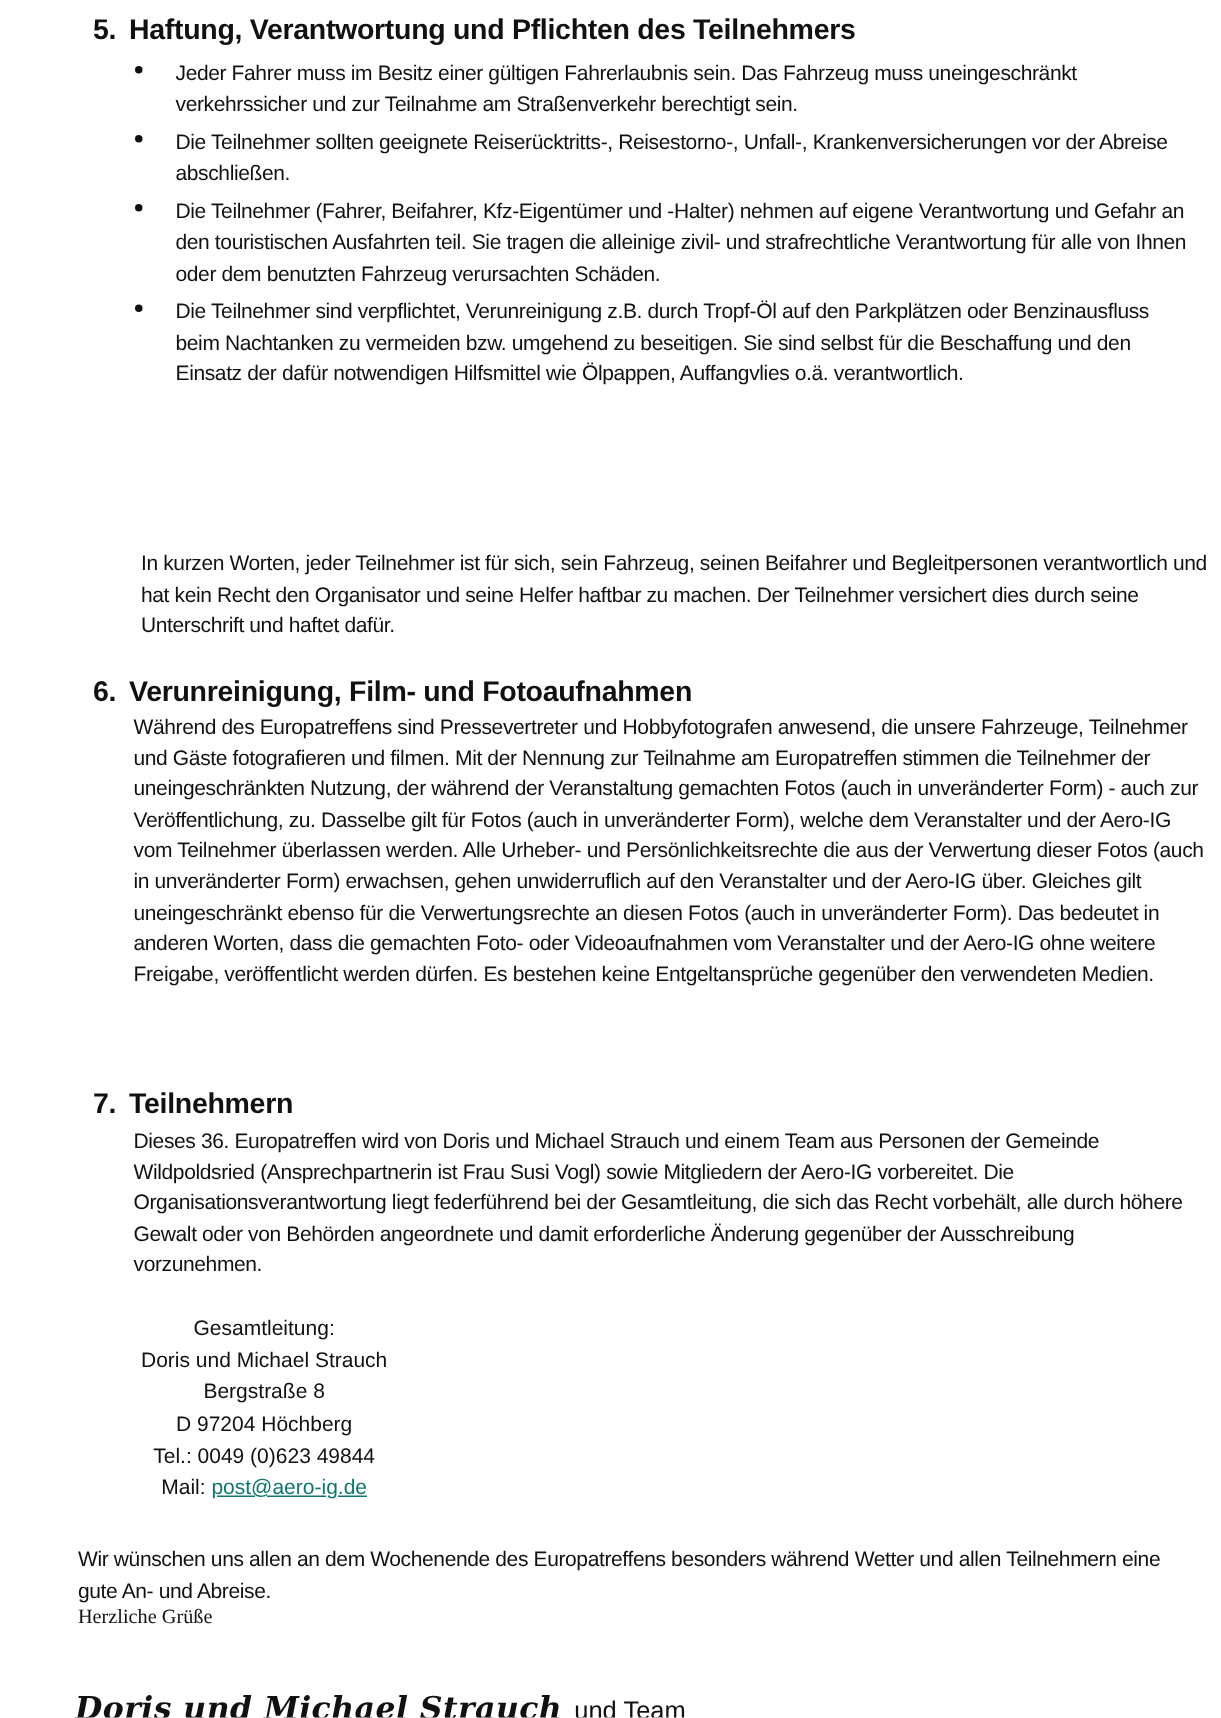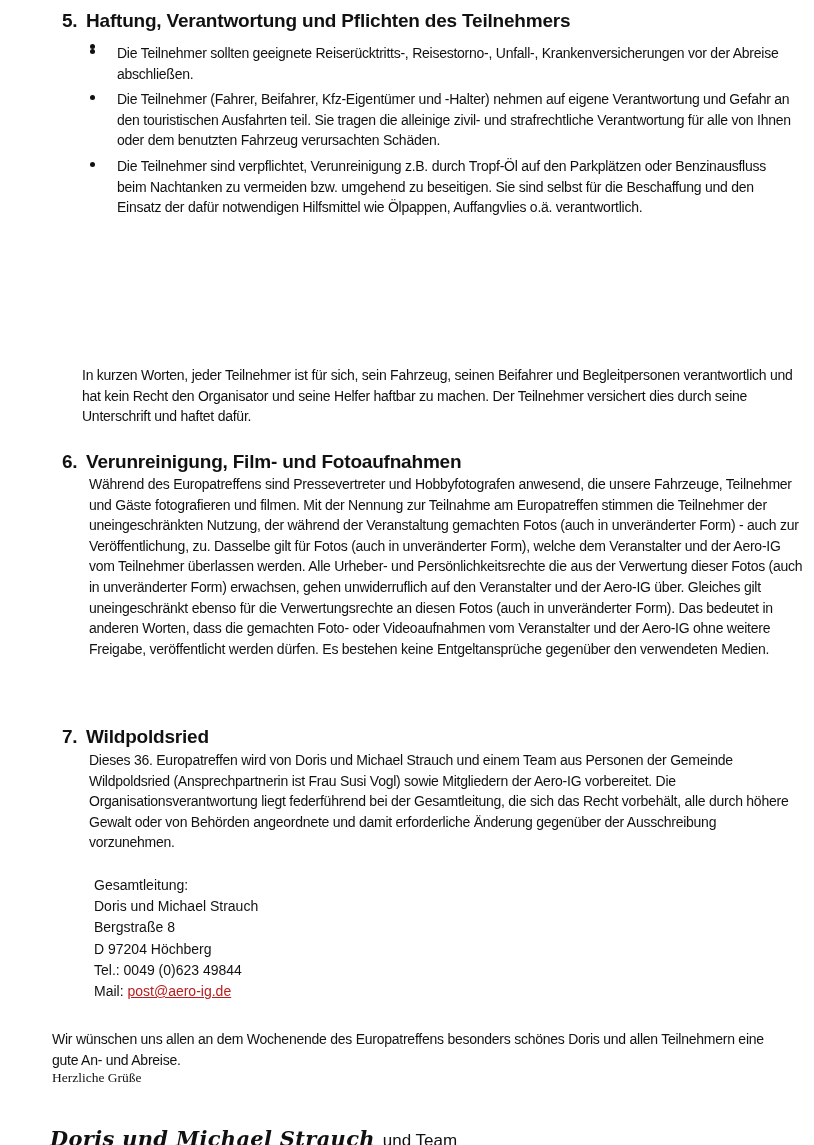--- a/index.html
+++ b/index.html
@@ -22,23 +22,23 @@
       margin-bottom: 5px; letter-spacing: -0.25px;
     }
     .bullets li .dot {
       position: absolute; left: 0; top: 6px; width: 5px; height: 5px;
       background: #111; border-radius: 50%;
     }
     .para {
       position: absolute; font-size: 14px; line-height: 20.6px; margin: 0;
       letter-spacing: -0.25px;
     }
-    .addr { position: absolute; left: 94px; font-size: 14px; line-height: 21.2px; }
+    .addr { position: absolute; left: 94px; font-size: 14px; line-height: 21.2px; text-align: center; }
     .addr div { white-space: nowrap; }
-    .mail-link { color: #b91c1c; text-decoration: underline; }
+    .mail-link { color: #0f766e; text-decoration: underline; }
     .closing { position: absolute; left: 52px; width: 740px; font-size: 14px; line-height: 20.6px; letter-spacing: -0.25px; }
     .greeting { position: absolute; left: 52px; top: 1070px; font-size: 13.5px; font-family: Liberation Serif, serif; }
     .signature {
       position: absolute; left: 50px; top: 1105px; white-space: nowrap; margin-top: 21px;
     }
     .signature .script {
       font-family: "DejaVu Serif", serif; font-style: italic; font-weight: bold;
       font-size: 21px; letter-spacing: 0.3px;
     }
     .signature .team { font-family: "Liberation Sans", sans-serif; font-size: 17px; margin-left: 8px; }
@@ -47,52 +47,52 @@
 <body>
 
 <div class="page">
 
   <div class="heading" style="top:9px;">
     <span class="num">5.</span>
     <span class="txt">Haftung, Verantwortung und Pflichten des Teilnehmers</span>
   </div>
 
   <ul class="bullets" style="top:38px;">
-    <li><span class="dot"></span></li>
+    <li><span class="dot"></span><span>Jeder Fahrer muss im Besitz einer gültigen Fahrerlaubnis sein. Das Fahrzeug muss uneingeschränkt verkehrssicher und zur Teilnahme am Straßenverkehr berechtigt sein.</span></li>
     <li><span class="dot"></span><span>Die Teilnehmer sollten geeignete Reiserücktritts-, Reisestorno-, Unfall-, Krankenversicherungen vor der Abreise abschließen.</span></li>
     <li><span class="dot"></span><span>Die Teilnehmer (Fahrer, Beifahrer, Kfz-Eigentümer und -Halter) nehmen auf eigene Verantwortung und Gefahr an den touristischen Ausfahrten teil. Sie tragen die alleinige zivil- und strafrechtliche Verantwortung für alle von Ihnen oder dem benutzten Fahrzeug verursachten Schäden.</span></li>
     <li><span class="dot"></span><span>Die Teilnehmer sind verpflichtet, Verunreinigung z.B. durch Tropf-Öl auf den Parkplätzen oder Benzinausfluss beim Nachtanken zu vermeiden bzw. umgehend zu beseitigen. Sie sind selbst für die Beschaffung und den Einsatz der dafür notwendigen Hilfsmittel wie Ölpappen, Auffangvlies o.ä. verantwortlich.</span></li>
   </ul>
 
-  <p class="para" style="left:82px; top:365px; width:712px;">In kurzen Worten, jeder Teilnehmer ist für sich, sein Fahrzeug, seinen Beifahrer und Begleitpersonen verantwortlich und hat kein Recht den Organisator und seine Helfer haftbar zu machen. Der Teilnehmer versichert dies durch seine Unterschrift und haftet dafür.</p>
+  <p class="para" style="left:94px; top:365px; width:712px;">In kurzen Worten, jeder Teilnehmer ist für sich, sein Fahrzeug, seinen Beifahrer und Begleitpersonen verantwortlich und hat kein Recht den Organisator und seine Helfer haftbar zu machen. Der Teilnehmer versichert dies durch seine Unterschrift und haftet dafür.</p>
 
   <div class="heading" style="top:450px;">
     <span class="num">6.</span>
     <span class="txt">Verunreinigung, Film- und Fotoaufnahmen</span>
   </div>
 
   <p class="para" style="left:89px; top:474px; width:720px;">Während des Europatreffens sind Pressevertreter und Hobbyfotografen anwesend, die unsere Fahrzeuge, Teilnehmer und Gäste fotografieren und filmen. Mit der Nennung zur Teilnahme am Europatreffen stimmen die Teilnehmer der uneingeschränkten Nutzung, der während der Veranstaltung gemachten Fotos (auch in unveränderter Form) - auch zur Veröffentlichung, zu. Dasselbe gilt für Fotos (auch in unveränderter Form), welche dem Veranstalter und der Aero-IG vom Teilnehmer überlassen werden. Alle Urheber- und Persönlichkeitsrechte die aus der Verwertung dieser Fotos (auch in unveränderter Form) erwachsen, gehen unwiderruflich auf den Veranstalter und der Aero-IG über. Gleiches gilt uneingeschränkt ebenso für die Verwertungsrechte an diesen Fotos (auch in unveränderter Form). Das bedeutet in anderen Worten, dass die gemachten Foto- oder Videoaufnahmen vom Veranstalter und der Aero-IG ohne weitere Freigabe, veröffentlicht werden dürfen. Es bestehen keine Entgeltansprüche gegenüber den verwendeten Medien.</p>
 
   <div class="heading" style="top:725px;">
     <span class="num">7.</span>
-    <span class="txt">Wildpoldsried</span>
+    <span class="txt">Teilnehmern</span>
   </div>
 
   <p class="para" style="left:89px; top:750px; width:712px;">Dieses 36. Europatreffen wird von Doris und Michael Strauch und einem Team aus Personen der Gemeinde Wildpoldsried (Ansprechpartnerin ist Frau Susi Vogl) sowie Mitgliedern der Aero-IG vorbereitet. Die Organisationsverantwortung liegt federführend bei der Gesamtleitung, die sich das Recht vorbehält, alle durch höhere Gewalt oder von Behörden angeordnete und damit erforderliche Änderung gegenüber der Ausschreibung vorzunehmen.</p>
 
   <div class="addr" style="top:875px;">
     <div>Gesamtleitung:</div>
     <div>Doris und Michael Strauch</div>
     <div>Bergstraße 8</div>
     <div>D 97204 Höchberg</div>
     <div>Tel.:  0049 (0)623 49844</div>
     <div><span>Mail: </span><a class="mail-link">post@aero-ig.de</a></div>
   </div>
 
-  <p class="closing" style="top:1029px; margin:0;">Wir wünschen uns allen an dem Wochenende des Europatreffens besonders schönes Doris und allen Teilnehmern eine gute An- und Abreise.</p>
+  <p class="closing" style="top:1029px; margin:0;">Wir wünschen uns allen an dem Wochenende des Europatreffens besonders während Wetter und allen Teilnehmern eine gute An- und Abreise.</p>
 
   <div class="greeting">Herzliche Grüße</div>
 
   <div class="signature">
     <span class="script">Doris und Michael Strauch</span><span class="team">und Team</span>
   </div>
 
 </div>
 
 </body></html>

